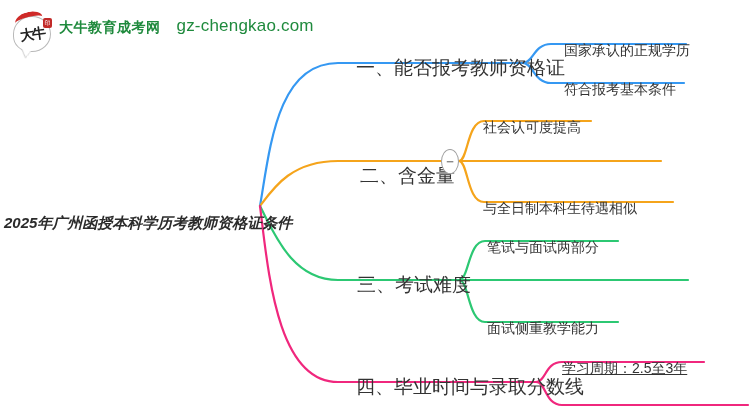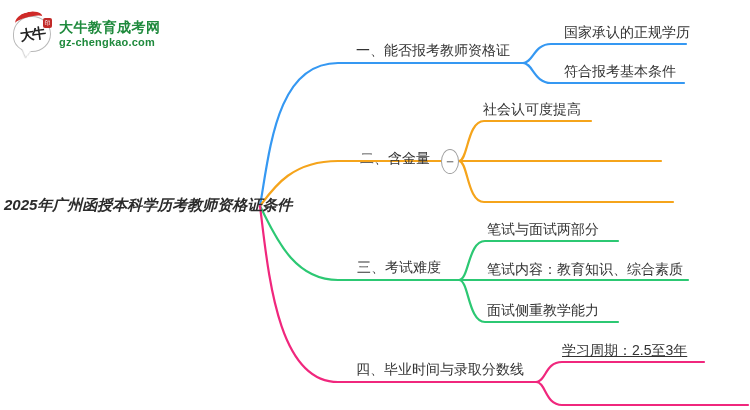--- a/index.html
+++ b/index.html
@@ -75,53 +75,54 @@
   .logo-tail {
     position: absolute;
     left: 7px; bottom: -3px;
     width: 0; height: 0;
     border-left: 7px solid transparent;
     border-right: 3px solid transparent;
     border-top: 8px solid #fff;
     filter: drop-shadow(0 1.5px 0 #b9b9b9);
     transform: rotate(18deg);
   }
-  .logo-textcol { display: flex; flex-direction: column; padding-top: 5px; }
+  .logo-textcol { display: flex; flex-direction: row; padding-top: 5px; gap: 16px; }
   .logo-title {
     font-size: 14px;
     font-weight: bold;
     letter-spacing: 0.5px;
     line-height: 17px;
   }
   .logo-domain {
-    font-size: 11px;
-    font-weight: bold;
+    font-size: 17px;
+    font-weight: normal;
     letter-spacing: 0.2px;
     line-height: 13px;
   }
 
   
   .node-label {
     position: absolute;
     white-space: nowrap;
     color: #333;
     line-height: 20px;
     cursor: default;
+    margin-top: 18px;
   }
   .central-topic {
     left: 4px; top: 194px;
     width: 256px;
     text-align: right;
     font-size: 15px;
     font-weight: 600;
     line-height: 22px;
     color: #2b2b2b;
     font-style: italic;
   }
-  .branch-label { font-size: 14px; font-weight: 500; }
+  .branch-label { font-size: 19px; font-weight: 500; }
   .child-label  { font-size: 14px;   font-weight: 400; }
 
   .b1  { left: 356px; top: 40px;  }
   .b2  { left: 360px; top: 148px; }
   .b3  { left: 357px; top: 257px; }
   .b4  { left: 356px; top: 359px; }
 
   .b1c1 { left: 564px; top: 22px;  }
   .b1c2 { left: 564px; top: 61px;  }
   .b2c1 { left: 483px; top: 99px;  }
@@ -201,24 +202,24 @@
   </div>
 
   <div class="node-label central-topic">2025年广州函授本科学历考教师资格证条件</div>
 
   <div class="node-label branch-label b1">一、能否报考教师资格证</div>
   <div class="node-label child-label b1c1">国家承认的正规学历</div>
   <div class="node-label child-label b1c2">符合报考基本条件</div>
 
   <div class="node-label branch-label b2">二、含金量</div>
   <div class="node-label child-label b2c1">社会认可度提高</div>
+  <div class="node-label child-label b2c3">与全日制本科生待遇相似</div>
 
   <div class="collapse-toggle">−</div>
 
   <div class="node-label child-label b3c1">笔试与面试两部分</div>
   <div class="node-label branch-label b3">三、考试难度</div>
-  <div class="node-label child-label b3c2">笔试内容：教育知识、综合素质</div>
   <div class="node-label branch-label b4">四、毕业时间与录取分数线</div>
 
   <div class="node-label child-label b3c3">面试侧重教学能力</div>
   <div class="node-label child-label b4c1">学习周期：2.5至3年</div>
 
 </div>
 
 </body></html>

